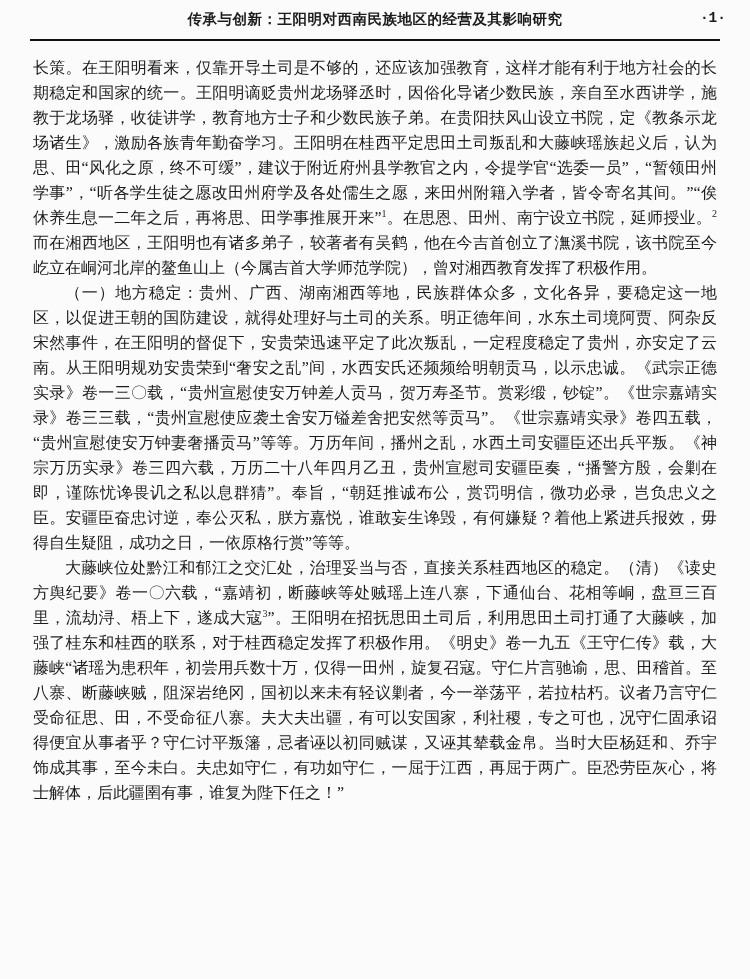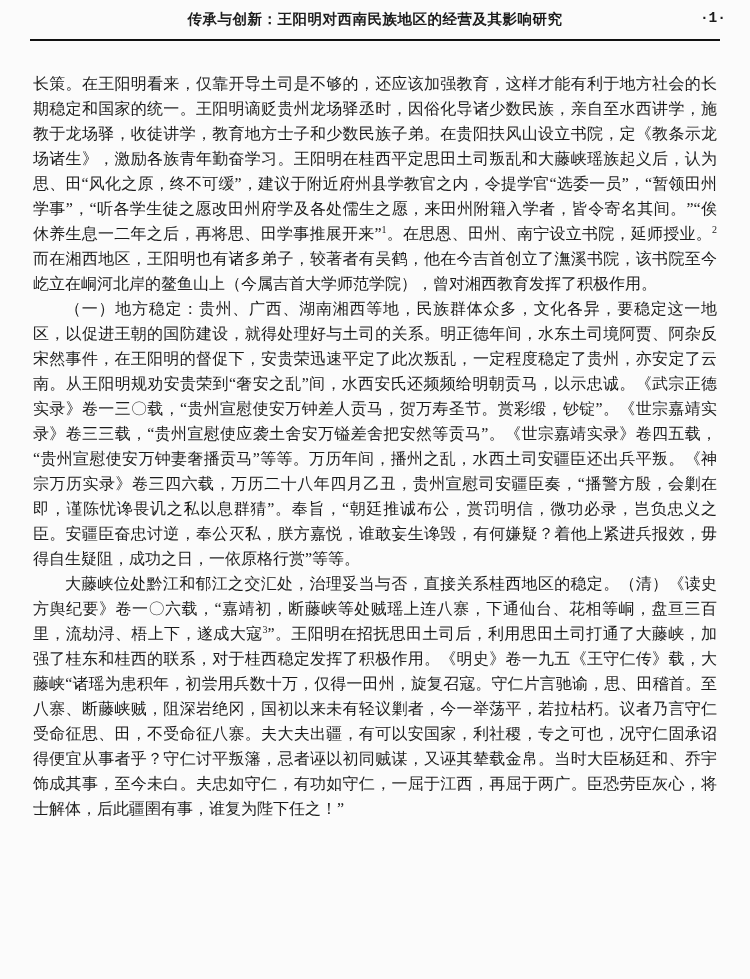--- a/index.html
+++ b/index.html
@@ -25,21 +25,21 @@
     font-size: 14.5px; font-weight: bold;
   }
   .header-rule {
     margin: 5px 30px 0 30px;
     border: none;
     border-top: 2.5px solid #111;
   }
 
   
   .content {
-    margin: 30px 33px 0 33px;
+    margin: 14px 33px 0 33px;
     font-size: 16px;
     line-height: 25px;
     text-align: justify;
   }
   .content p { margin: 0; }
   .para-indent { text-indent: 2em; }
   .section-heading {
     text-indent: 2em;
     font-weight: bold;
     font-family: "Liberation Sans", "DejaVu Sans", sans-serif;

